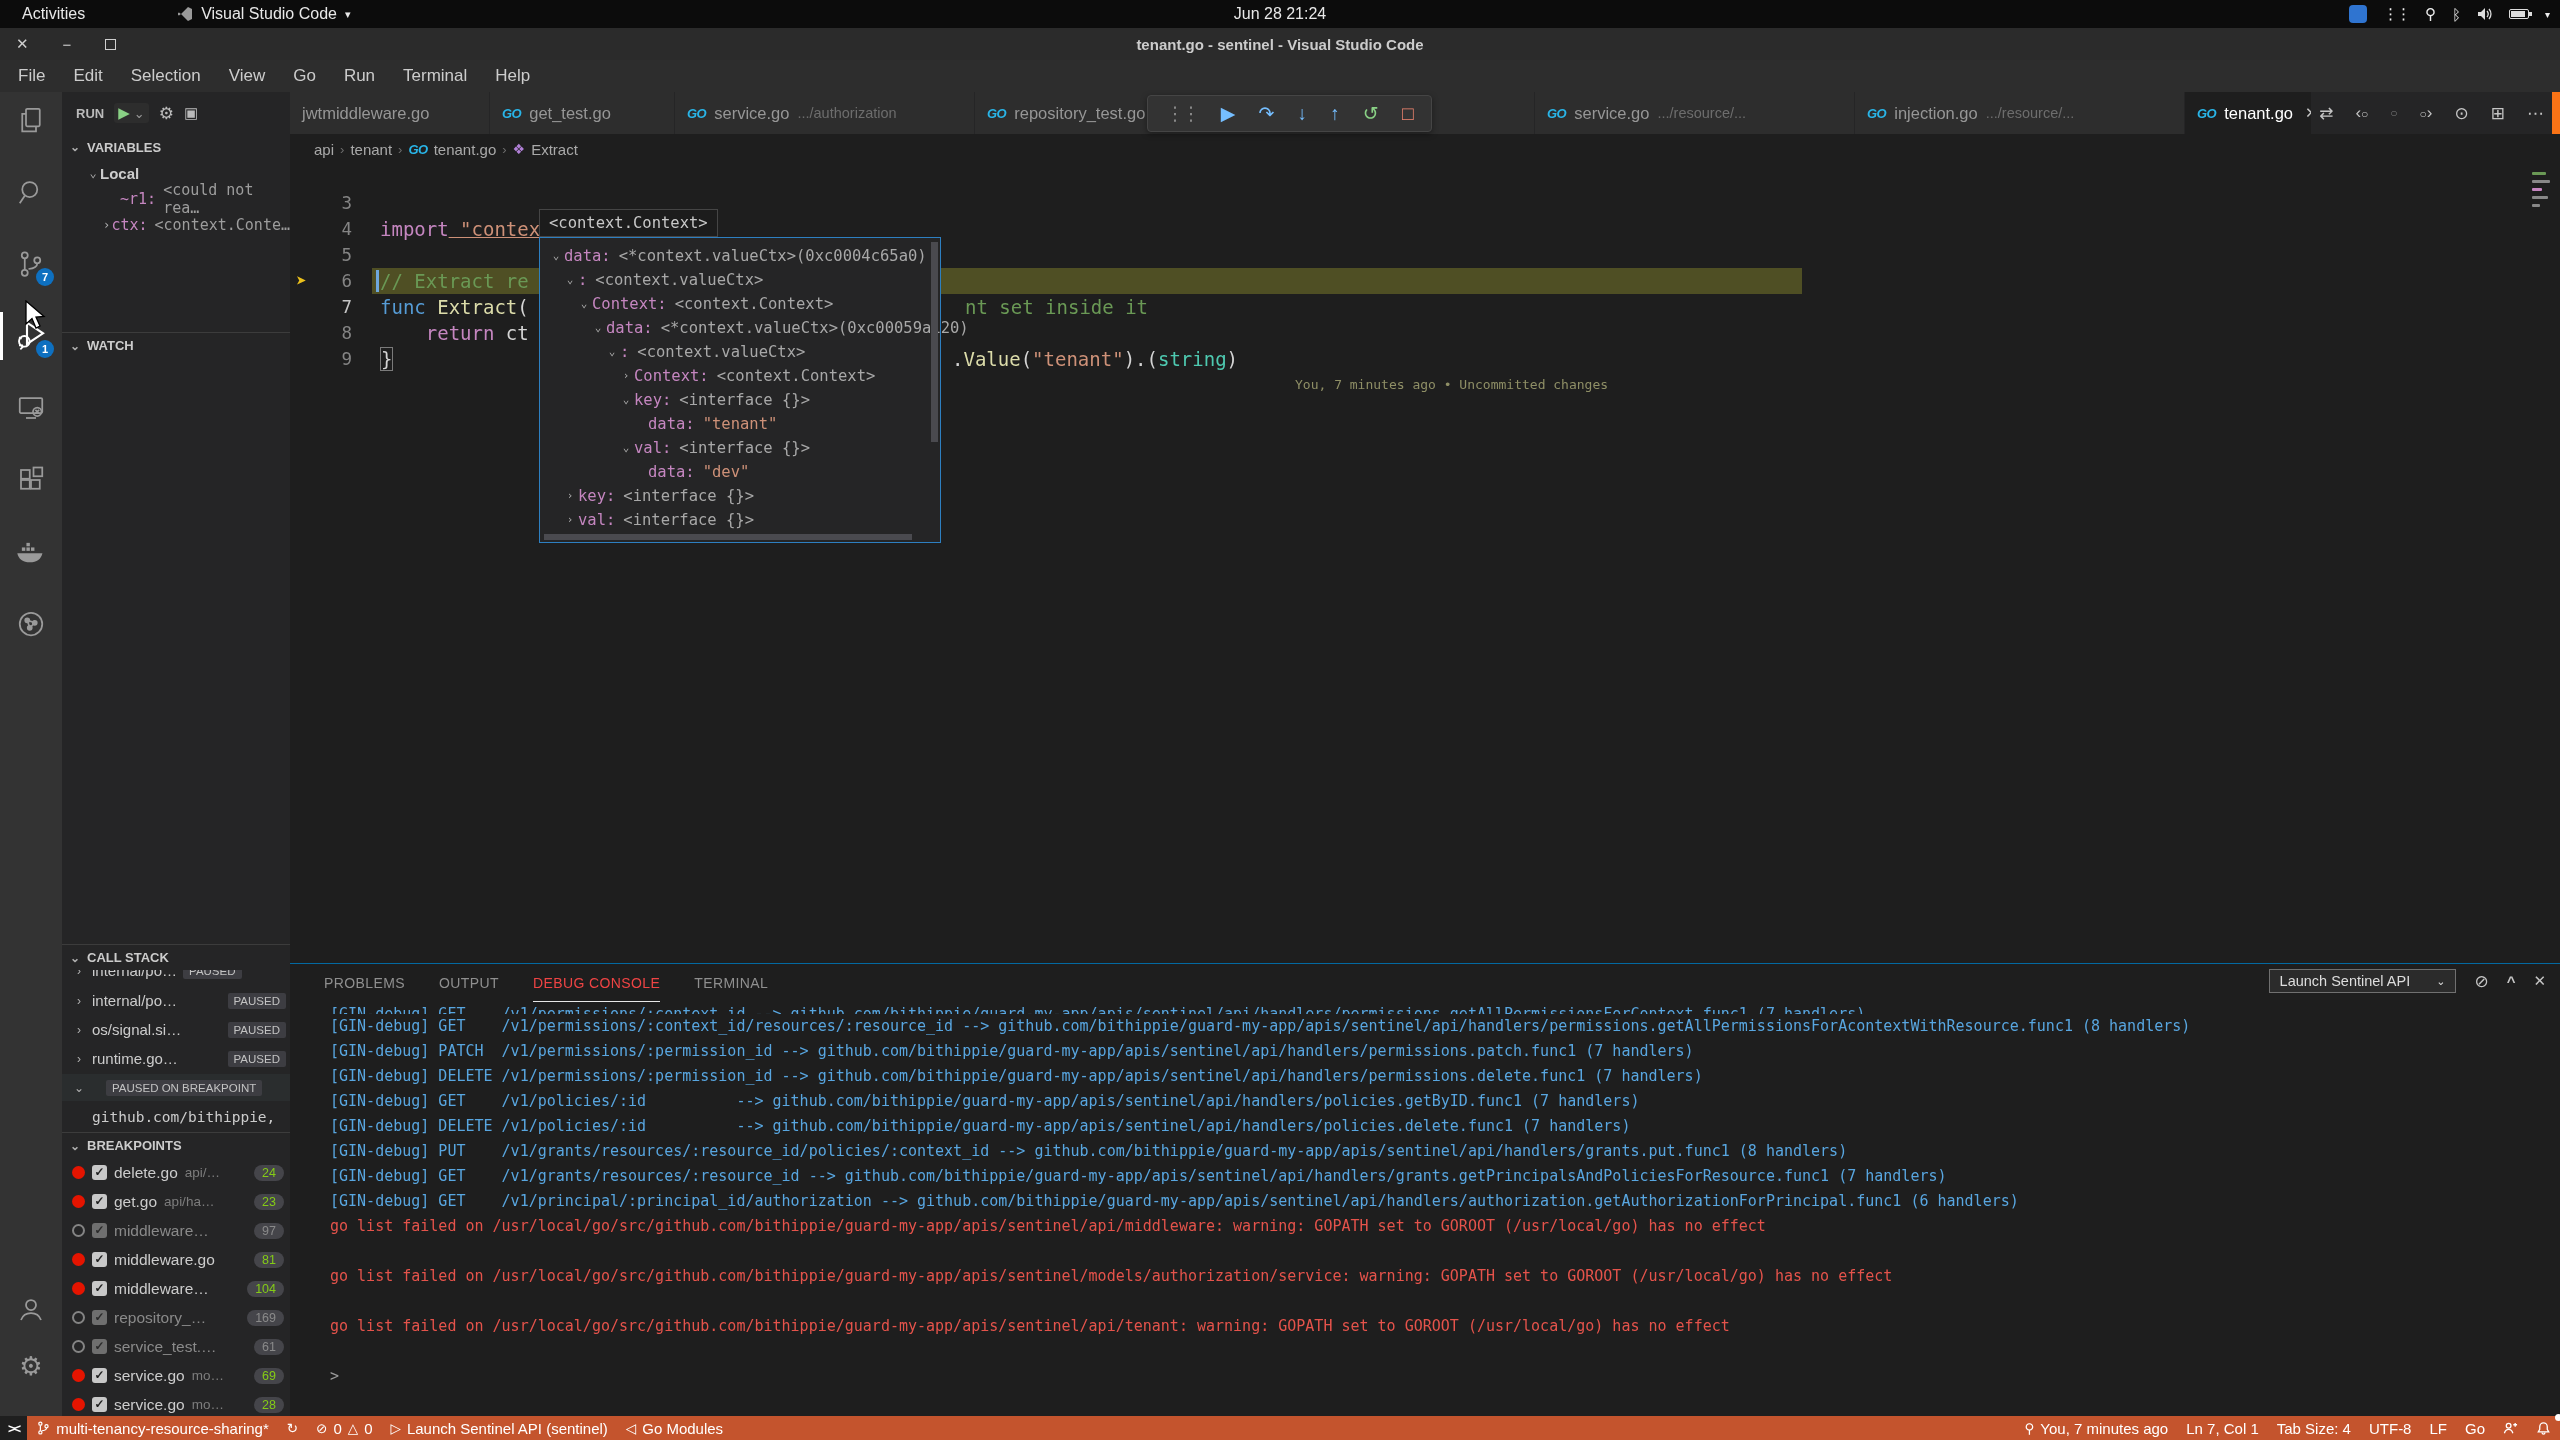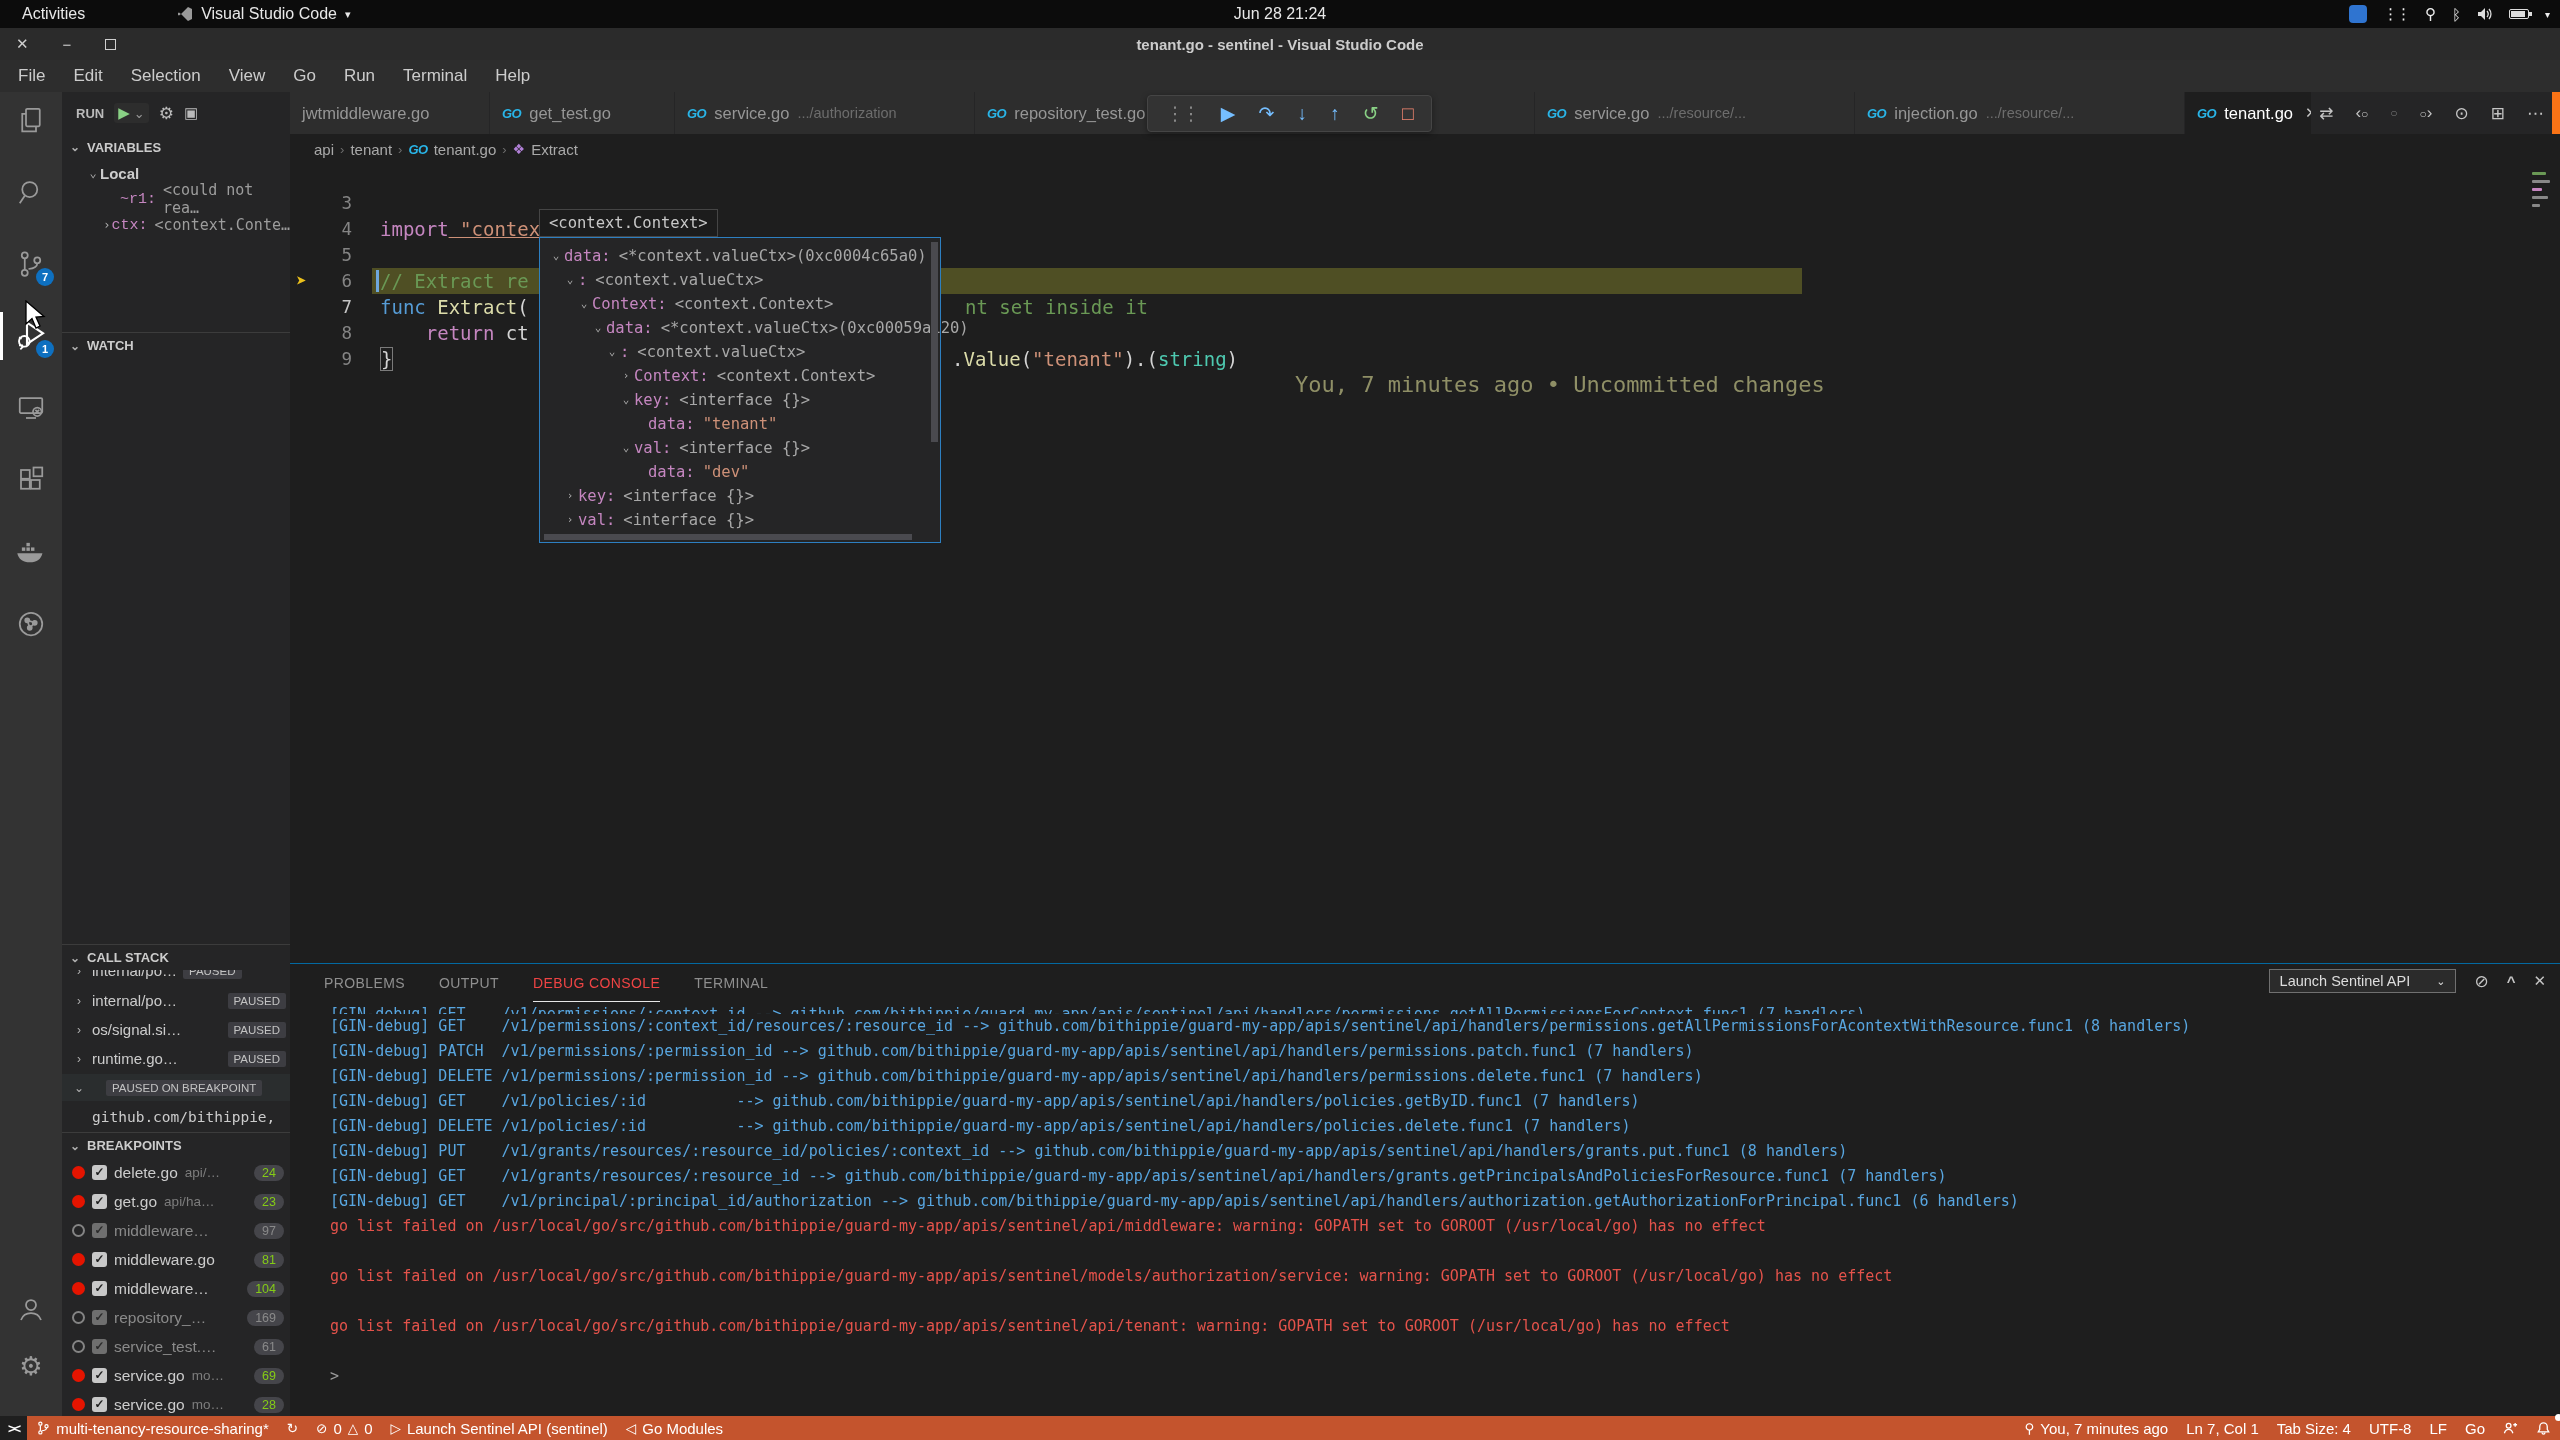--- a/index.html
+++ b/index.html
@@ -39,21 +39,21 @@
   .badge { position:absolute; right:8px; bottom:6px; min-width:18px; height:18px; border-radius:9px; background:#0e70c0; color:#fff;
     font-size:11px; display:flex; align-items:center; justify-content:center; padding:0 4px; font-weight:bold; }
 
   
   #sidebar { position:absolute; left:62px; top:92px; width:228px; height:1324px; background:#252526; color:#cccccc; overflow:hidden; }
   #run-header { height:42px; display:flex; align-items:center; font-size:13px; color:#bbbbbb; padding-left:14px; gap:10px; }
   #run-header .playbox { display:flex; align-items:center; background:#2d2d2d; border-radius:3px; padding:1px 4px; gap:4px; }
   .sec-head { display:flex; align-items:center; gap:5px; font-size:13px; font-weight:bold; color:#cccccc; height:26px; padding-left:6px; border-top:1px solid #3c3c3c; }
   .chev { color:#b0b0b0; font-size:12px; width:14px; display:inline-block; text-align:center; }
   .var-row { display:flex; align-items:center; font-size:15px; height:26px; font-family:"DejaVu Sans Mono", monospace; }
-  .var-name { color:#c586c0; margin-right:7px;font-family:Liberation Mono, monospace; }
+  .var-name { color:#c586c0; margin-right:7px; }
   .var-val { color:#9d9d9d; }
   .cs-row { display:flex; align-items:center; height:27px; font-size:15px; padding-left:10px; gap:6px; color:#cccccc; }
   .cs-badge { background:#3d3d42; color:#c2c2c2; font-size:11.5px; padding:2px 6px; border-radius:2px; white-space:nowrap; }
   .bp-row { display:flex; align-items:center; height:29px; padding-left:10px; gap:7px; font-size:15.5px; color:#cccccc; }
   .bp-dot { width:13px; height:13px; border-radius:50%; background:#e51400; flex:none; }
   .bp-dot.off { background:transparent; border:2px solid #848484; }
   .bp-check { width:15px; height:15px; border-radius:3px; background:#c8c8c8; color:#1e1e1e; font-size:12px; line-height:15px; text-align:center; flex:none; font-weight:bold; }
   .bp-check.off { background:#6f6f6f; color:#2a2a2a; }
   .bp-file { white-space:nowrap; overflow:hidden; }
   .bp-file.off { color:#8a8a8a; }
@@ -478,21 +478,21 @@
       <span class="ctext tok-com" style="left:675px;">nt set inside it</span>
     </div>
     <div class="cline" style="top:78px;">
       <span class="lnum">6</span>
       <span class="ctext"><span class="tok-kw2">func</span><span class="tok-fn"> Extract</span><span class="tok-plain">(</span></span>
     </div>
     <div class="cline" style="top:104px;">
       <span class="lnum" style="color:#c6c6c6;">7</span>
       <span class="ctext"><span class="tok-kw">    return</span><span class="tok-plain"> ct</span></span>
       <span class="ctext" style="left:662px;"><span class="tok-plain">.</span><span class="tok-fn">Value</span><span class="tok-plain">(</span><span class="tok-str">"tenant"</span><span class="tok-plain">).(</span><span class="tok-type">string</span><span class="tok-plain">)</span></span>
-      <span class="ctext blame" style="left:1005px; font-size:22px;">You, 7 minutes ago • Uncommitted changes</span>
+      <span class="ctext blame" style="left:1005px; font-size:13px;">You, 7 minutes ago • Uncommitted changes</span>
     </div>
     <div class="cline" style="top:130px;">
       <span class="lnum">8</span>
       <span class="ctext tok-plain"><span class="brace-box">}</span></span>
     </div>
     <div class="cline" style="top:156px;">
       <span class="lnum">9</span>
     </div>
 
     <div id="hover">

